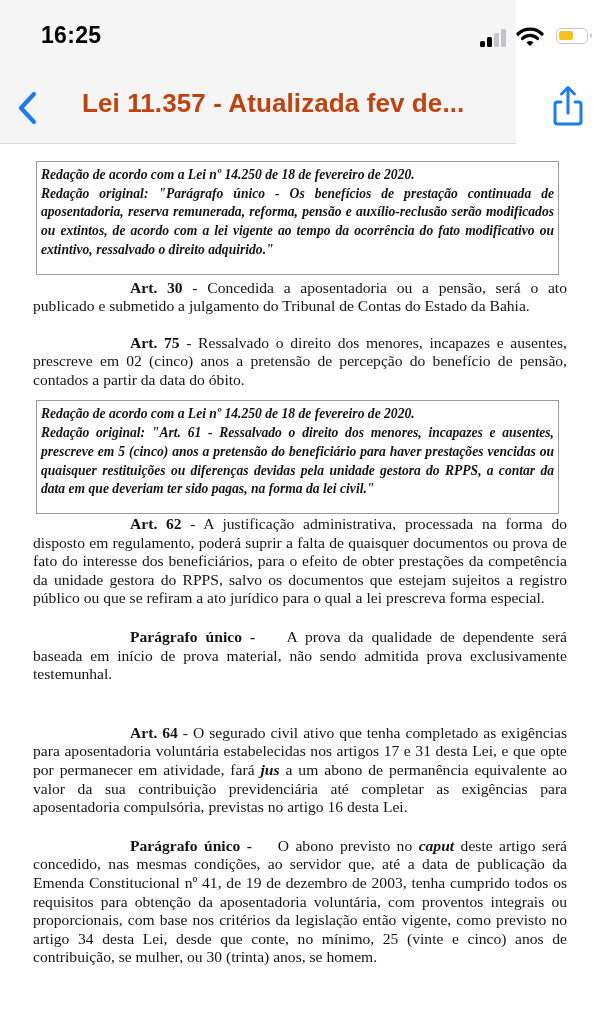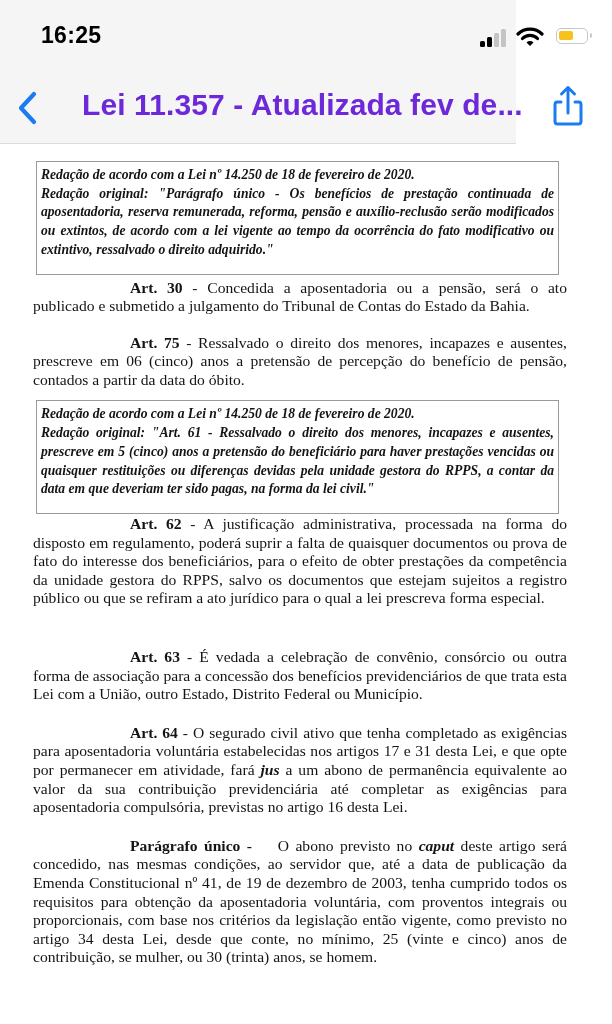--- a/index.html
+++ b/index.html
@@ -28,21 +28,21 @@
     border: 1.6px solid #c7c7cb; border-radius: 5px; box-sizing: border-box; }
   .battery .fill { position: absolute; left: 2px; top: 2px; height: 9px; width: 14px;
     background: #f6c21b; border-radius: 2px; }
   .battery .nub { position: absolute; right: -5px; top: 4px; width: 2px; height: 5px;
     background: #c7c7cb; border-radius: 0 2px 2px 0; }
 
   .back-btn { position: absolute; left: 10px; top: 86px; width: 34px; height: 44px; cursor: pointer; }
   .nav-title {
     position: absolute; left: 82px; top: 88px; width: 440px;
     font-family: "Liberation Sans", sans-serif;
-    font-weight: bold; font-size: 30px; color: #6d28d9; white-space: nowrap;
+    font-weight: bold; font-size: 26px; color: #c2410c; white-space: nowrap;
     letter-spacing: 0.1px;
   }
   .share-btn { position: absolute; left: 548px; top: 84px; width: 40px; height: 44px; cursor: pointer; }
 
   .doc {
     position: absolute; left: 33px; top: 150px; width: 534px;
     font-family: "Liberation Serif", serif;
     font-size: 15.6px; line-height: 18.6px; color: #141414;
   }
   .note {
@@ -103,32 +103,32 @@
 
   <div class="note">
     <p>Redação de acordo com a Lei nº 14.250 de 18 de fevereiro de 2020.</p>
     <p>Redação original: "Parágrafo único - Os benefícios de prestação continuada de aposentadoria, reserva remunerada, reforma, pensão e auxílio-reclusão serão modificados ou extintos, de acordo com a lei vigente ao tempo da ocorrência do fato modificativo ou extintivo, ressalvado o direito adquirido."</p>
   </div>
   <div class="gap-s"></div>
 
   <p class="para"><span class="lead">Art. 30</span><span> - Concedida a aposentadoria ou a pensão, será o ato publicado e submetido a julgamento do Tribunal de Contas do Estado da Bahia.</span></p>
   <div class="gap-m"></div>
 
-  <p class="para"><span class="lead">Art. 75</span><span> - Ressalvado o direito dos menores, incapazes e ausentes, prescreve em 06 (cinco) anos a pretensão de percepção do benefício de pensão, contados a partir da data do óbito.</span></p>
+  <p class="para"><span class="lead">Art. 75</span><span> - Ressalvado o direito dos menores, incapazes e ausentes, prescreve em 02 (cinco) anos a pretensão de percepção do benefício de pensão, contados a partir da data do óbito.</span></p>
 
   <div class="note" style="margin-top:11px;">
     <p>Redação de acordo com a Lei nº 14.250 de 18 de fevereiro de 2020.</p>
     <p>Redação original: "Art. 61 - Ressalvado o direito dos menores, incapazes e ausentes, prescreve em 5 (cinco) anos a pretensão do beneficiário para haver prestações vencidas ou quaisquer restituições ou diferenças devidas pela unidade gestora do RPPS, a contar da data em que deveriam ter sido pagas, na forma da lei civil."</p>
   </div>
 
   <p class="para" style="margin-top:1px;"><span class="lead">Art. 62</span><span> - A justificação administrativa, processada na forma do disposto em regulamento, poderá suprir a falta de quaisquer documentos ou prova de fato do interesse dos beneficiários, para o efeito de obter prestações da competência da unidade gestora do RPPS, salvo os documentos que estejam sujeitos a registro público ou que se refiram a ato jurídico para o qual a lei prescreva forma especial.</span></p>
   <div class="gap-l"></div>
 
+  <p class="para"><span class="lead">Parágrafo único -</span><span style="white-space:pre-wrap;">    A prova da qualidade de dependente será baseada em início de prova material, não sendo admitida prova exclusivamente testemunhal.</span></p>
   <div class="gap-l"></div>
 
-  <p class="para"><span class="lead">Art. 63</span><span> - É vedada a celebração de convênio, consórcio ou outra forma de associação para a concessão dos benefícios previdenciários de que trata esta Lei com a União, outro Estado, Distrito Federal ou Município.</span></p>
   <div class="gap-l"></div>
 
   <p class="para"><span class="lead">Art. 64</span><span> - O segurado civil ativo que tenha completado as exigências para aposentadoria voluntária estabelecidas nos artigos 17 e 31 desta Lei, e que opte por permanecer em atividade, fará </span><i class="em">jus</i><span> a um abono de permanência equivalente ao valor da sua contribuição previdenciária até completar as exigências para aposentadoria compulsória, previstas no artigo 16 desta Lei.</span></p>
   <div class="gap-l"></div>
 
   <p class="para"><span class="lead">Parágrafo único -</span><span style="white-space:pre-wrap;">    O abono previsto no </span><i class="em">caput</i><span> deste artigo será concedido, nas mesmas condições, ao servidor que, até a data de publicação da Emenda Constitucional nº 41, de 19 de dezembro de 2003, tenha cumprido todos os requisitos para obtenção da aposentadoria voluntária, com proventos integrais ou proporcionais, com base nos critérios da legislação então vigente, como previsto no artigo 34 desta Lei, desde que conte, no mínimo, 25 (vinte e cinco) anos de contribuição, se mulher, ou 30 (trinta) anos, se homem.</span></p>
 </div>
 
 </body></html>

